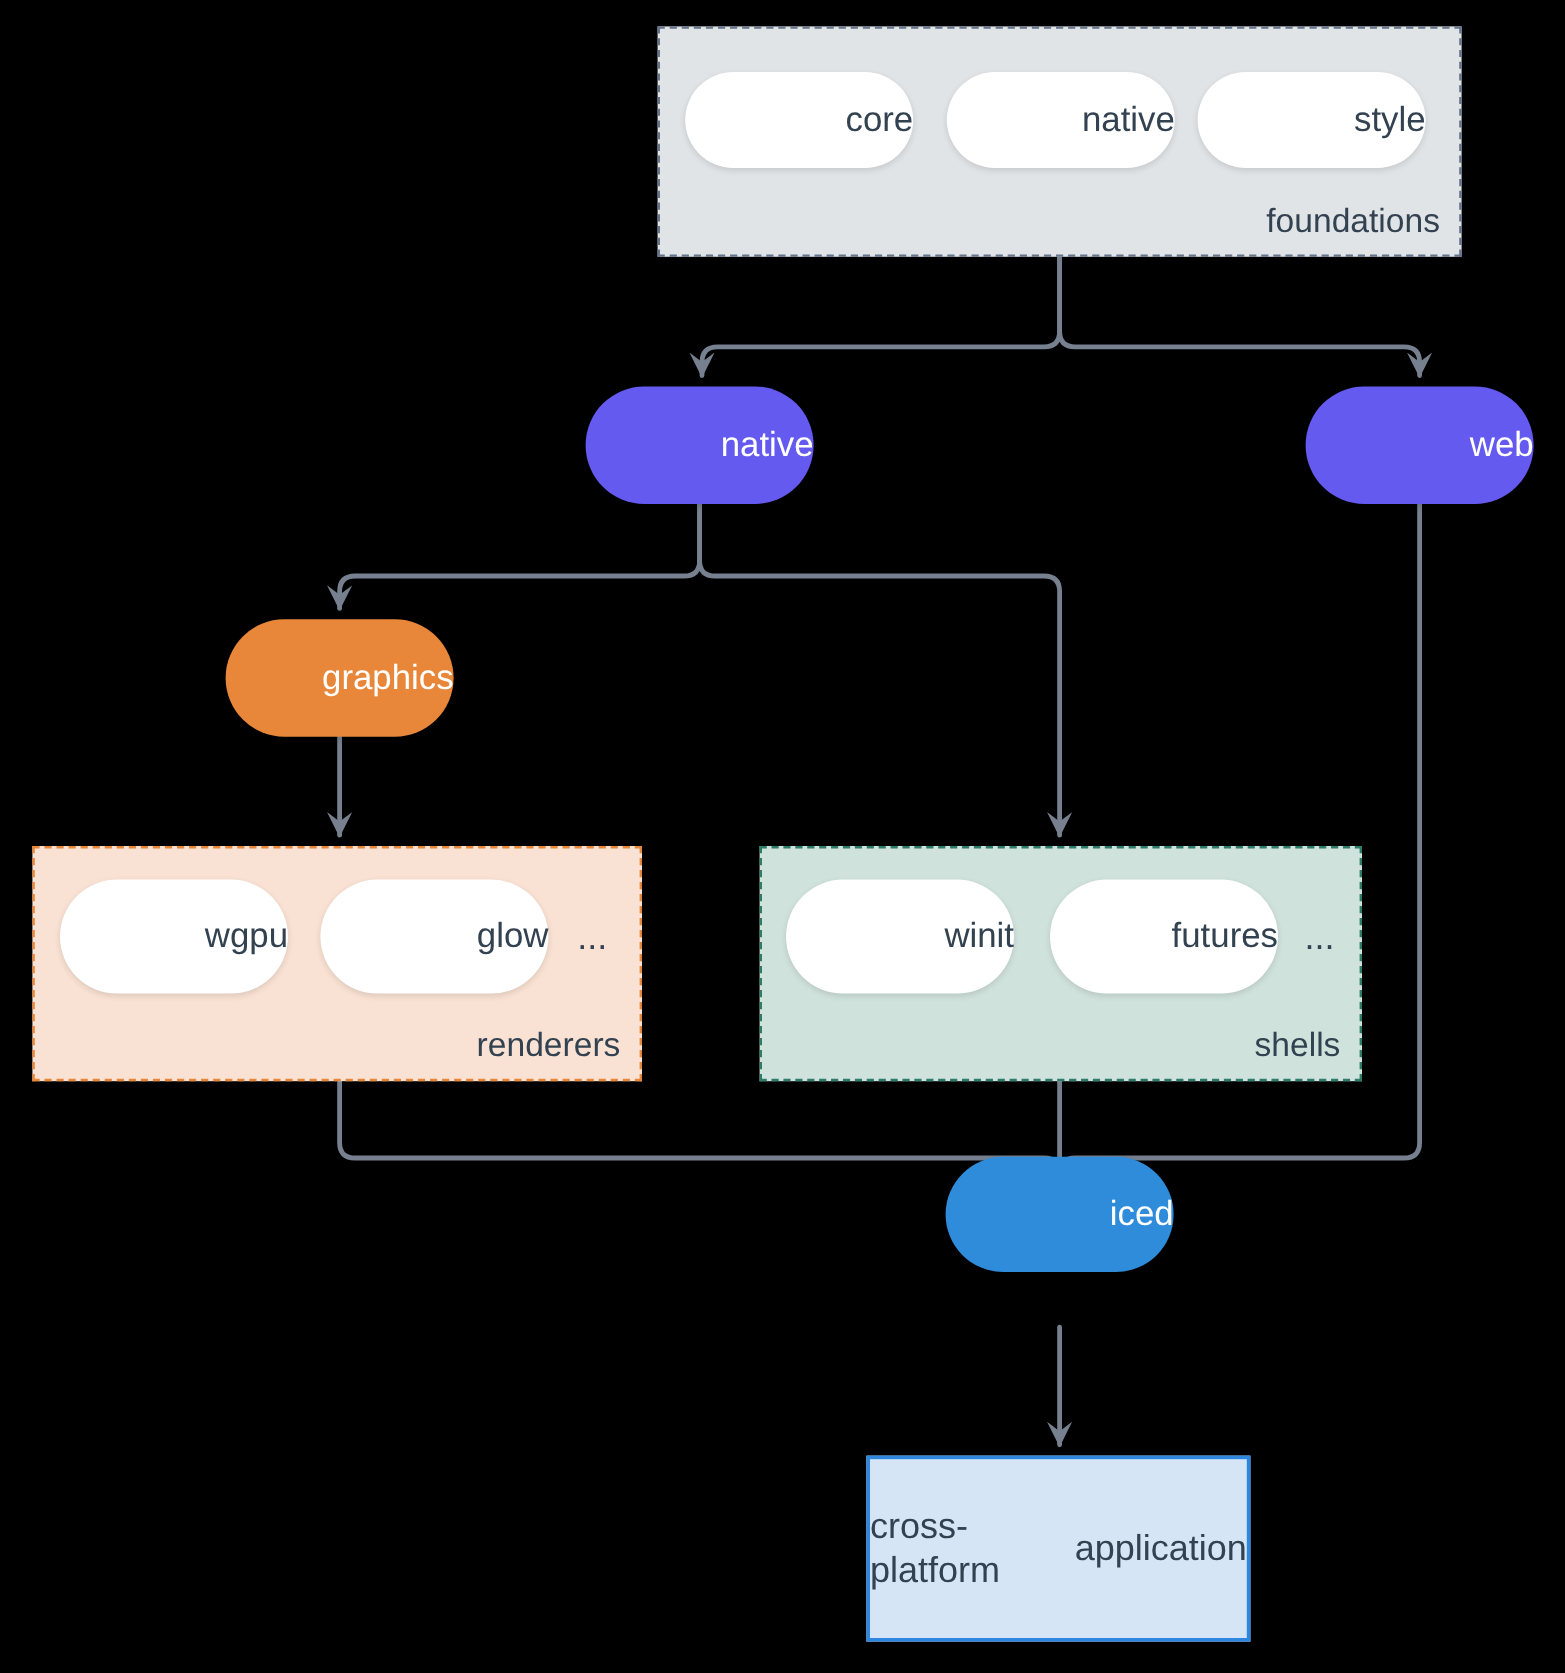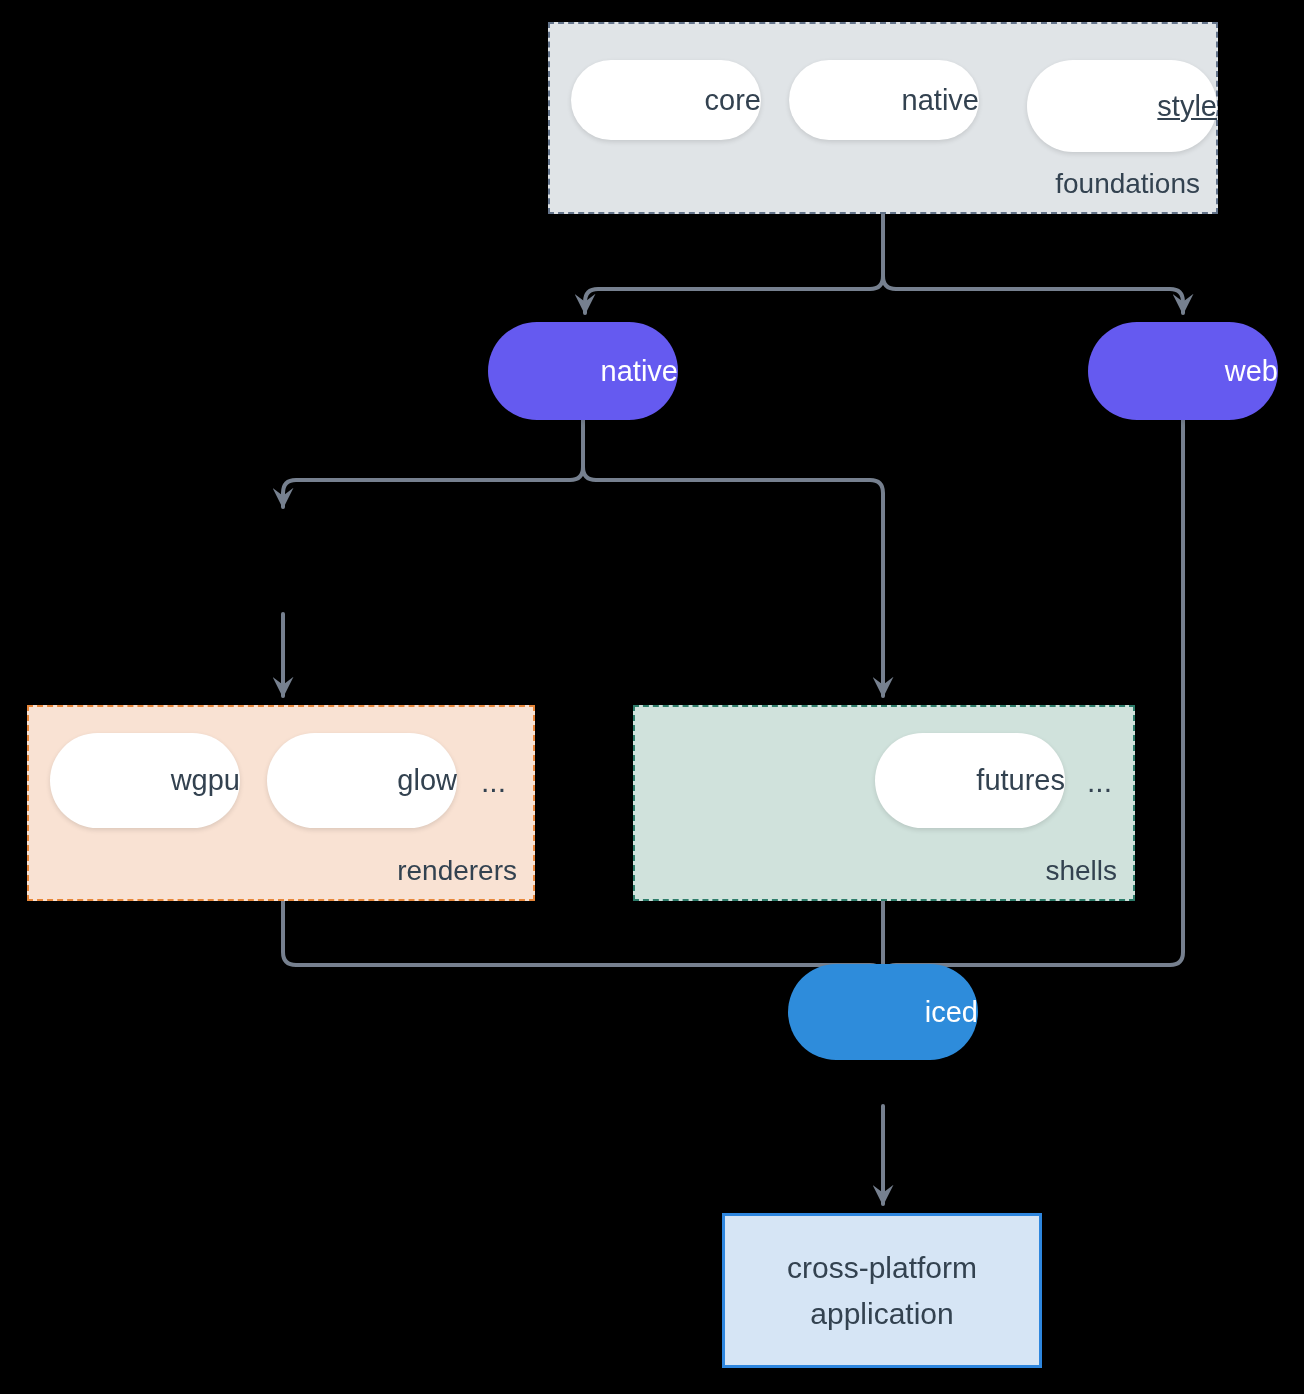--- a/index.html
+++ b/index.html
@@ -62,21 +62,21 @@
     position: absolute; z-index: 3;
     font-size: 30px; color: var(--text-dark, #334250);
   }
 
   .app-box {
     position: absolute; z-index: 3;
     left: 722px; top: 1213px; width: 320px; height: 155px;
     box-sizing: border-box;
     background: var(--app-fill, #D6E5F5);
     border: 3px solid var(--app-border, #2E86DE);
-    display: flex; flex-direction: column;
+    display: flex; flex-direction: row;
     align-items: center; justify-content: center;
     gap: 10px;
     font-size: 30px; color: var(--text-dark, #334250);
     line-height: 1.2;
   }
 </style>
 </head>
 <body>
 
 <div id="canvas">
@@ -98,46 +98,52 @@
     <path class="edge" d="M 883 1106 L 883 1204" marker-end="url(#arrow)"></path>
   </svg>
 
   <div class="group group-foundations">
     <div class="pill pill-white in-group" style="left:21px; top:36px; height:80px;">
       <span>core</span>
     </div>
     <div class="pill pill-white in-group" style="left:239px; top:36px; height:80px;">
       <span>native</span>
     </div>
-    <div class="pill pill-white in-group" style="left:477px; top:36px; height:92px;text-decoration:underline;">
+    <div class="pill pill-white in-group" style="left:448px; top:36px; height:80px;">
       <span>style</span>
     </div>
     <div class="group-label">foundations</div>
   </div>
 
   <div class="pill pill-purple" style="left:488px; top:322px; width:190px; height:98px;">
     <span>native</span>
   </div>
   <div class="pill pill-purple" style="left:1088px; top:322px; width:190px; height:98px;">
     <span>web</span>
   </div>
 
+  <div class="pill pill-orange" style="left:188px; top:516px; width:190px; height:98px;">
+    <span>graphics</span>
+  </div>
 
   <div class="group group-renderers">
     <div class="pill pill-white in-group" style="left:21px; top:26px; height:95px;">
       <span>wgpu</span>
     </div>
     <div class="pill pill-white in-group" style="left:238px; top:26px; height:95px;">
       <span>glow</span>
     </div>
     <div class="dots" style="left:452px; top:58px;">...</div>
     <div class="group-label">renderers</div>
   </div>
 
   <div class="group group-shells">
+    <div class="pill pill-white in-group" style="left:20px; top:26px; height:95px;">
+      <span>winit</span>
+    </div>
     <div class="pill pill-white in-group" style="left:240px; top:26px; height:95px;">
       <span>futures</span>
     </div>
     <div class="dots" style="left:452px; top:58px;">...</div>
     <div class="group-label">shells</div>
   </div>
 
   <div class="pill pill-blue" style="left:788px; top:964px; width:190px; height:96px;">
     <span>iced</span>
   </div>

